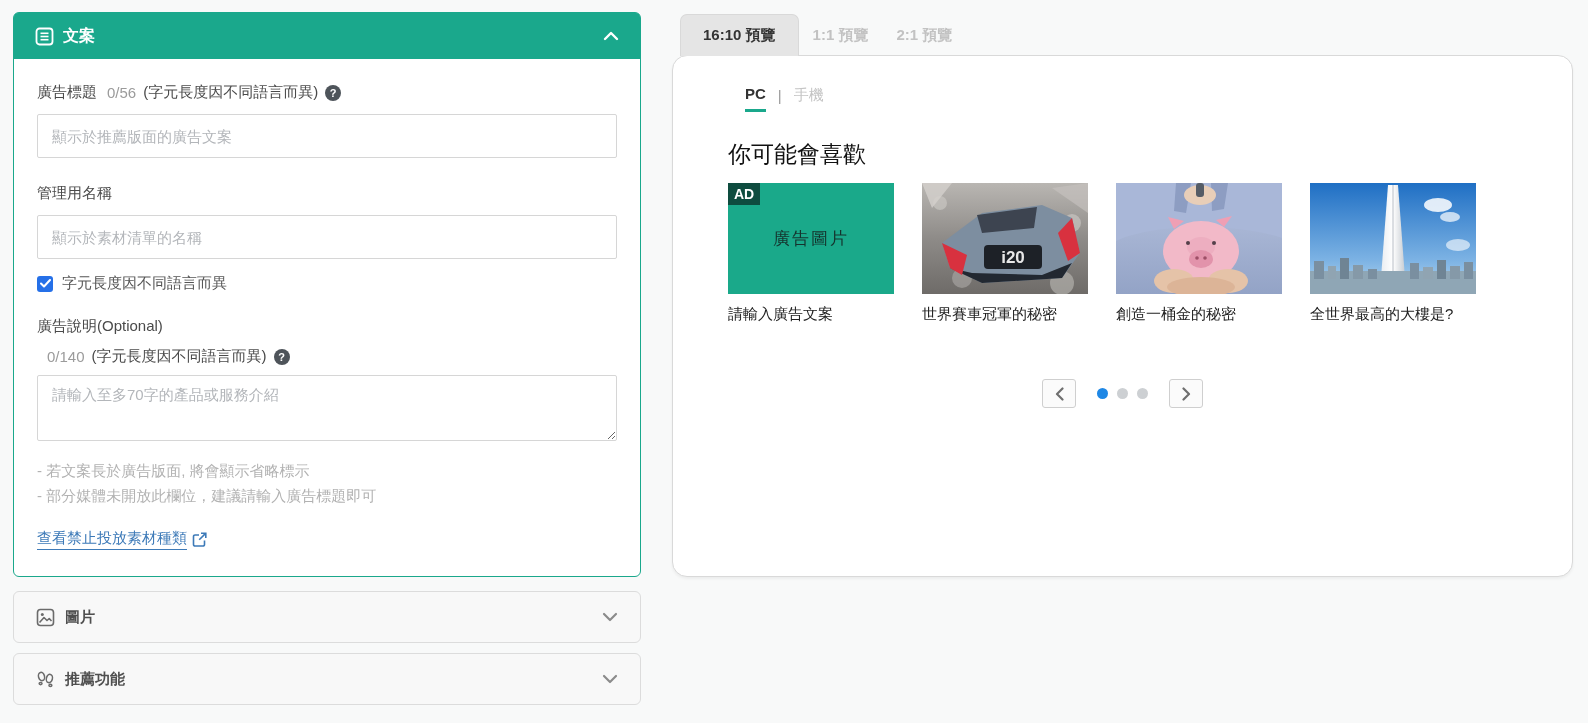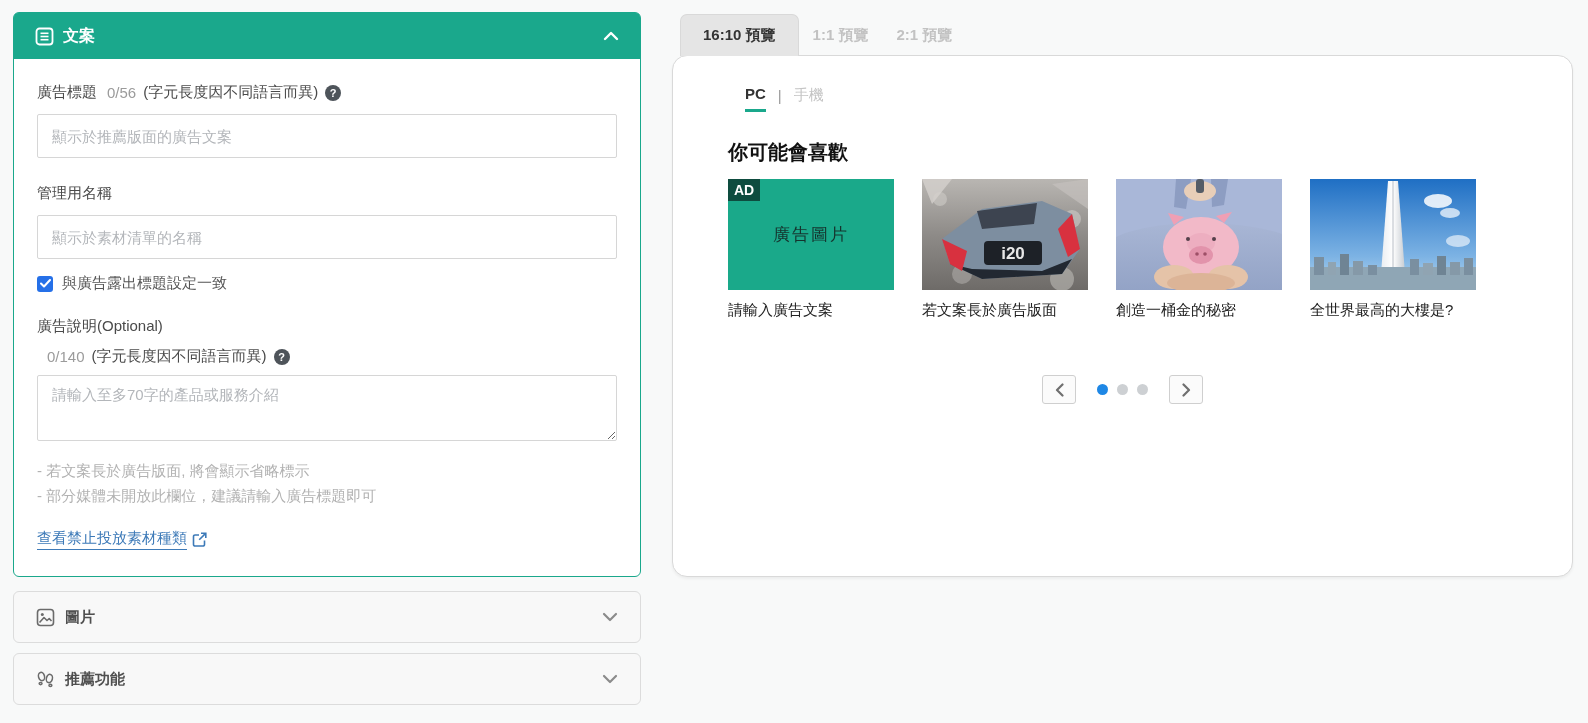--- a/index.html
+++ b/index.html
@@ -91,21 +91,21 @@
     position:absolute; left:672px; top:55px; width:901px; height:522px;
     background:#fff; border:1px solid #d9d9d9; border-radius:15px;
     box-shadow:0 2px 3px rgba(0,0,0,0.05);
     z-index:2;
   }
   .device-toggle { margin:29px 0 0 72px; display:flex; align-items:center; font-size:15px; }
   .device-pc { font-weight:bold; color:#333; padding-bottom:7px; border-bottom:3px solid #1aa88c; cursor:pointer; }
   .device-sep { color:#9a9a9a; margin:0 12px; padding-bottom:7px; }
   .device-mobile { color:#c4c4c4; padding-bottom:7px; cursor:pointer; }
 
-  .native-heading { margin:27px 0 0 55px; font-size:20px; font-weight:bold; color:#111; }
+  .native-heading { margin:27px 0 0 55px; font-size:23px; font-weight:normal; color:#111; }
   .cards-row { margin:13px 0 0 55px; display:flex; gap:28px; }
   .card { width:166px; }
   .card-img { width:166px; height:111px; position:relative; overflow:hidden; background:#eee; }
   .card-img svg { display:block; }
   .card-img.ad-ph { background:#1aa98a; display:flex; align-items:center; justify-content:center; }
   .ad-badge {
     position:absolute; top:0; left:0; background:rgba(10,40,35,0.72);
     color:#fff; font-size:14px; font-weight:bold; padding:3px 6px;
   }
   .ad-ph-text { font-size:17px; color:#15332d; letter-spacing:2px; }
@@ -154,21 +154,21 @@
       <span class="field-label">管理用名稱</span>
     </div>
     <input class="text-input" type="text" placeholder="顯示於素材清單的名稱" style="">
 
     <div class="checkbox-row">
       <span class="checkbox">
         <svg width="11" height="9" viewBox="0 0 11 9">
             <polyline points="1,4.5 4,7.5 10,1" fill="none" stroke="#fff" stroke-width="2" stroke-linecap="round" stroke-linejoin="round"></polyline>
           </svg>
       </span>
-      <span class="checkbox-label">與廣告露出標題設定一致</span>
+      <span class="checkbox-label">字元長度因不同語言而異</span>
     </div>
 
     <div class="field-label-row desc-label">
       <span class="field-label">廣告說明(Optional)</span>
     </div>
     <div class="desc-counter-row">
       <span class="counter" style="margin-left:0;">0/140</span>
       <span class="hint">(字元長度因不同語言而異)</span>
       <span class="help-icon">?</span>
     </div>
@@ -270,21 +270,21 @@
           <path d="M55 32 L115 24 L112 45 L60 50 Z" fill="#3d4450"></path>
           <path d="M28 85 L60 100 L140 95 L150 80 L120 92 L50 90 Z" fill="#222831"></path>
           <path d="M20 60 L45 72 L40 92 L28 85 Z" fill="#d8313f"></path>
           <path d="M150 35 L158 70 L146 78 L136 50 Z" fill="#d8313f"></path>
           <rect x="62" y="62" width="58" height="24" rx="4" fill="#1d2127"></rect>
           <text x="91" y="80" font-size="17" font-weight="bold" fill="#e8e8e8" text-anchor="middle" font-family="Liberation Sans, sans-serif">i20</text>
           <path d="M0 0 L30 0 L10 25 Z" fill="#d4d1cd" opacity="0.8"></path>
           <path d="M166 0 L166 30 L130 5 Z" fill="#c4c1bd" opacity="0.7"></path>
         </svg>
       </div>
-      <div class="card-caption">若文案長於廣告版面</div>
+      <div class="card-caption">世界賽車冠軍的秘密</div>
     </div>
 
     <div class="card">
       <div class="card-img">
         <svg width="166" height="111" viewBox="0 0 166 111">
           <defs>
             <linearGradient id="g2" x1="0" y1="0" x2="0" y2="1">
               <stop offset="0" stop-color="#b6c2de"></stop>
                 <stop offset="1" stop-color="#93a3c6"></stop>
             </linearGradient>

